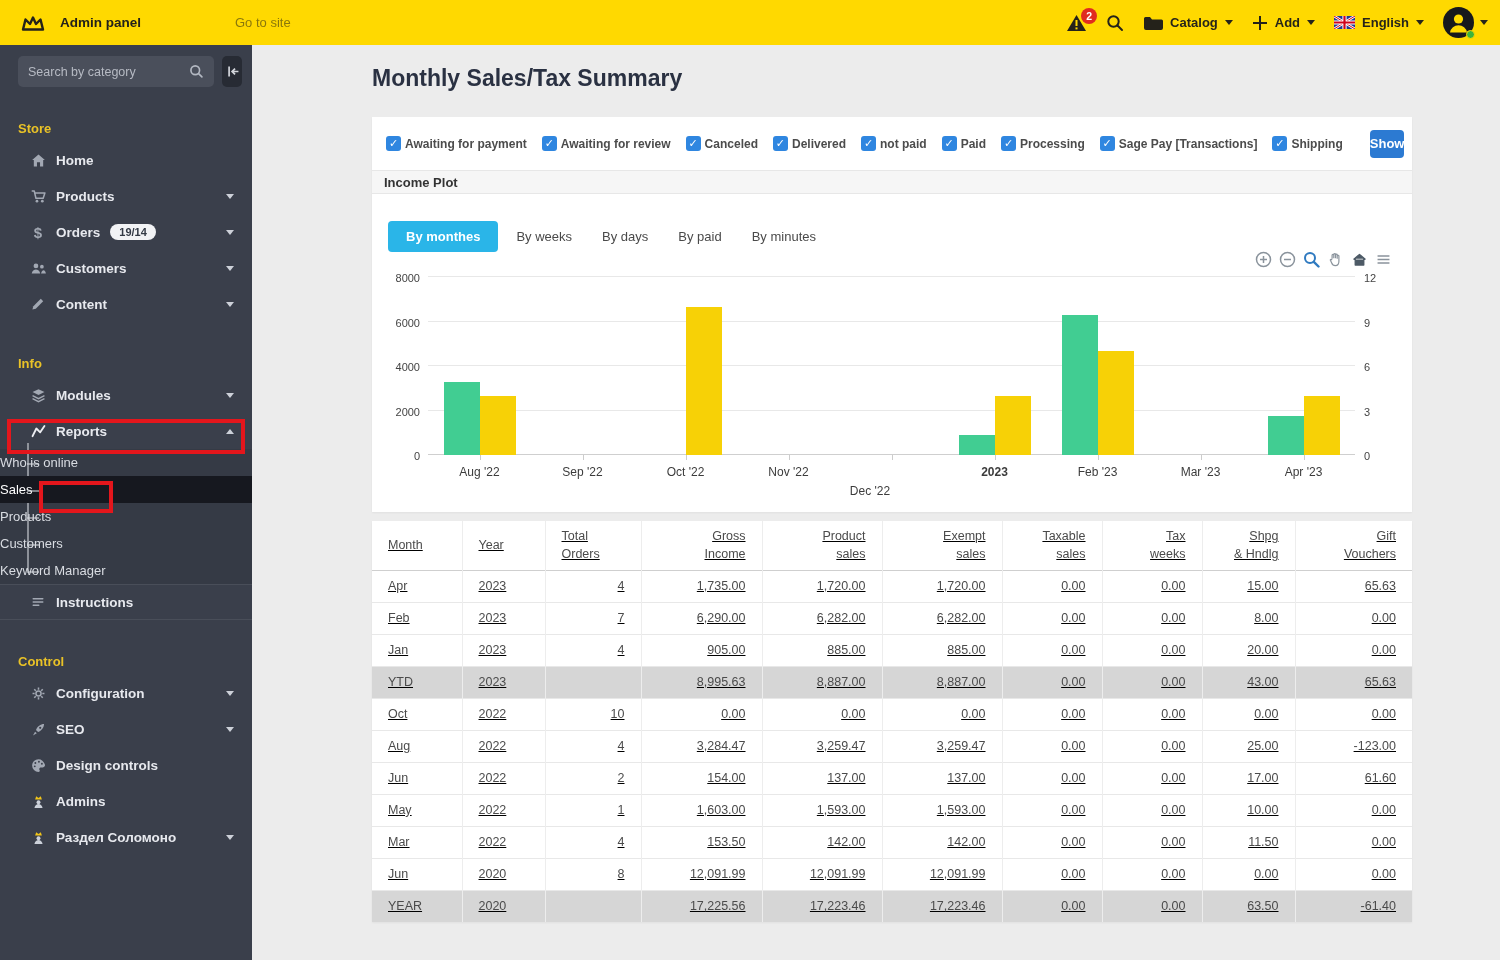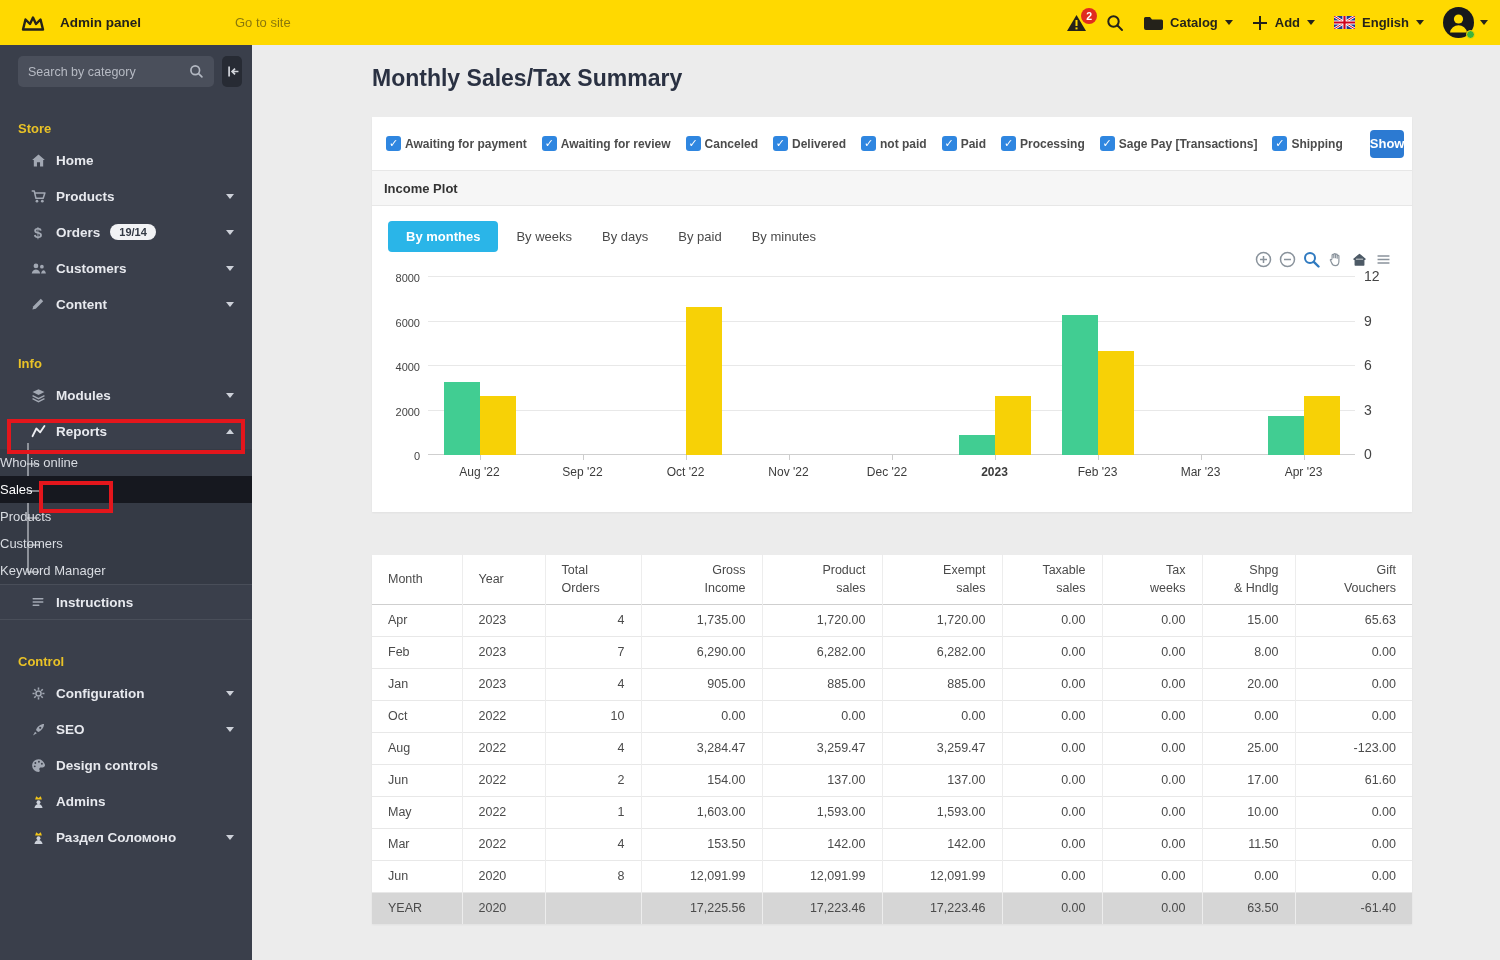--- a/index.html
+++ b/index.html
@@ -53,41 +53,41 @@
   .page-title { margin:20px 0 0 120px; font-size:23px; font-weight:600; color:#2a3142; }
   .card { position:absolute; left:120px; width:1040px; background:#fff; box-shadow:0 1px 2px rgba(0,0,0,.05); }
   .top-card { top:72px; height:395px; }
   
   .filters { position:absolute; top:0; left:0; right:0; height:53px; display:flex; align-items:center; padding:0 14px; gap:15px; white-space:nowrap; }
   .filter-option { display:flex; align-items:center; cursor:pointer; }
   .cb { width:15px; height:15px; border-radius:3px; background:#2f86e0; color:#fff; font-size:11px; line-height:15px; text-align:center; margin-right:4px; flex:none; }
   .cb-label { font-size:12px; font-weight:700; color:#4c4c4c; }
   .show-btn { margin-left:12px; width:66px; height:28px; background:#2c7ad2; color:#fff; border:none; border-radius:4px; font-size:13px; font-weight:700; font-family:inherit; cursor:pointer; }
   
-  .plot-band { position:absolute; top:53px; left:0; right:0; height:36px; background:#f6f6f6; border-top:1px solid #e7e7e7; border-bottom:1px solid #e7e7e7; display:flex; align-items:center; padding-left:12px; }
+  .plot-band { position:absolute; top:53px; left:0; right:0; height:24px; background:#f6f6f6; border-top:1px solid #e7e7e7; border-bottom:1px solid #e7e7e7; display:flex; align-items:center; padding-left:12px; }
   .plot-band span { font-size:13px; font-weight:700; color:#333; }
   
   .tabs { position:absolute; top:104px; left:16px; display:flex; align-items:center; gap:6px; }
   .tab { border:none; background:transparent; font-family:inherit; font-size:13px; color:#4a4a4a; padding:8px 12px; cursor:pointer; }
   .tab.active { background:#2ab5e8; color:#fff; border-radius:4px; padding:8px 18px; font-weight:600; }
   
   .modebar { position:absolute; top:134px; right:20px; display:flex; gap:7px; align-items:center; }
   .modebar .mb { cursor:pointer; display:flex; }
   
   .plot { position:absolute; left:56px; top:160px; width:927px; height:178px; }
   .gridline { position:absolute; left:0; right:0; height:1px; background:#e8e8e8; }
   .gridline.base { background:#cfcfcf; }
   .ytick-l { position:absolute; right:calc(100% + 8px); width:40px; text-align:right; font-size:11px; color:#444; }
-  .ytick-r { position:absolute; left:calc(100% + 9px); width:30px; text-align:left; font-size:14px; color:#444; }
+  .ytick-r { position:absolute; left:calc(100% + 9px); width:30px; text-align:left; font-size:11px; color:#444; }
   .bar { position:absolute; bottom:0; }
   .xtick { position:absolute; width:1px; height:5px; top:178px; background:#ccc; }
   .xlabel { position:absolute; top:188px; width:90px; text-align:center; font-size:12px; color:#3c3c3c; }
   .xlabel.bold { font-weight:700; }
   
-  .table-card { top:510px; }
+  .table-card { top:476px;text-decoration:underline; }
   table { border-collapse:collapse; width:1040px; table-layout:fixed; }
   th { height:49px; font-size:12.5px; font-weight:400; color:#4a4a4a; white-space:pre-line; vertical-align:middle; line-height:1.45; }
   td { height:32px; font-size:12.5px; color:#4b4b4b; }
   th, td { padding:0 16px; border-left:1px solid #ededed; }
   th:first-child, td:first-child { border-left:none; }
   thead tr { border-bottom:1px solid #cfcfcf; }
   tbody tr { border-bottom:1px solid #e8e8e8; }
   tbody tr:last-child { border-bottom:none; }
   tbody tr.summary { background:#d6d6d6; }
   .al { text-align:left; } .ar { text-align:right; }
@@ -460,21 +460,21 @@
         <div class="xtick" style="left: 51.5px;"></div>
         <div class="xlabel" style="left: 6.5px;">Aug '22</div>
         <div class="xtick" style="left: 154.5px;"></div>
         <div class="xlabel" style="left: 109.5px;">Sep '22</div>
         <div class="bar" style="left: 257.5px; width: 36px; height: 148px; background: rgb(247, 209, 6);"></div>
         <div class="xtick" style="left: 257.5px;"></div>
         <div class="xlabel" style="left: 212.5px;">Oct '22</div>
         <div class="xtick" style="left: 360.5px;"></div>
         <div class="xlabel" style="left: 315.5px;">Nov '22</div>
         <div class="xtick" style="left: 463.5px;"></div>
-        <div class="xlabel" style="left: 414px;">Dec '22</div>
+        <div class="xlabel" style="left: 397px; margin-top: 19px;">Dec '22</div>
         <div class="bar" style="left: 530.5px; width: 36px; height: 20px; background: rgb(65, 205, 146);"></div>
         <div class="bar" style="left: 566.5px; width: 36px; height: 59px; background: rgb(247, 209, 6);"></div>
         <div class="xtick" style="left: 566.5px;"></div>
         <div class="xlabel bold" style="left: 521.5px;">2023</div>
         <div class="bar" style="left: 633.5px; width: 36px; height: 140px; background: rgb(65, 205, 146);"></div>
         <div class="bar" style="left: 669.5px; width: 36px; height: 104px; background: rgb(247, 209, 6);"></div>
         <div class="xtick" style="left: 669.5px;"></div>
         <div class="xlabel" style="left: 624.5px;">Feb '23</div>
         <div class="xtick" style="left: 772.5px;"></div>
         <div class="xlabel" style="left: 727.5px;">Mar '23</div>
@@ -550,20 +550,32 @@
             <td class="al">2023</td>
             <td class="ar">4</td>
             <td class="ar">905.00</td>
             <td class="ar">885.00</td>
             <td class="ar">885.00</td>
             <td class="ar">0.00</td>
             <td class="ar">0.00</td>
             <td class="ar">20.00</td>
             <td class="ar">0.00</td>
           </tr>
+          <tr class="summary">
+            <td class="al">YTD</td>
+            <td class="al">2023</td>
+            <td class="ar"></td>
+            <td class="ar">8,995.63</td>
+            <td class="ar">8,887.00</td>
+            <td class="ar">8,887.00</td>
+            <td class="ar">0.00</td>
+            <td class="ar">0.00</td>
+            <td class="ar">43.00</td>
+            <td class="ar">65.63</td>
+          </tr>
           <tr>
             <td class="al">Oct</td>
             <td class="al">2022</td>
             <td class="ar">10</td>
             <td class="ar">0.00</td>
             <td class="ar">0.00</td>
             <td class="ar">0.00</td>
             <td class="ar">0.00</td>
             <td class="ar">0.00</td>
             <td class="ar">0.00</td>

